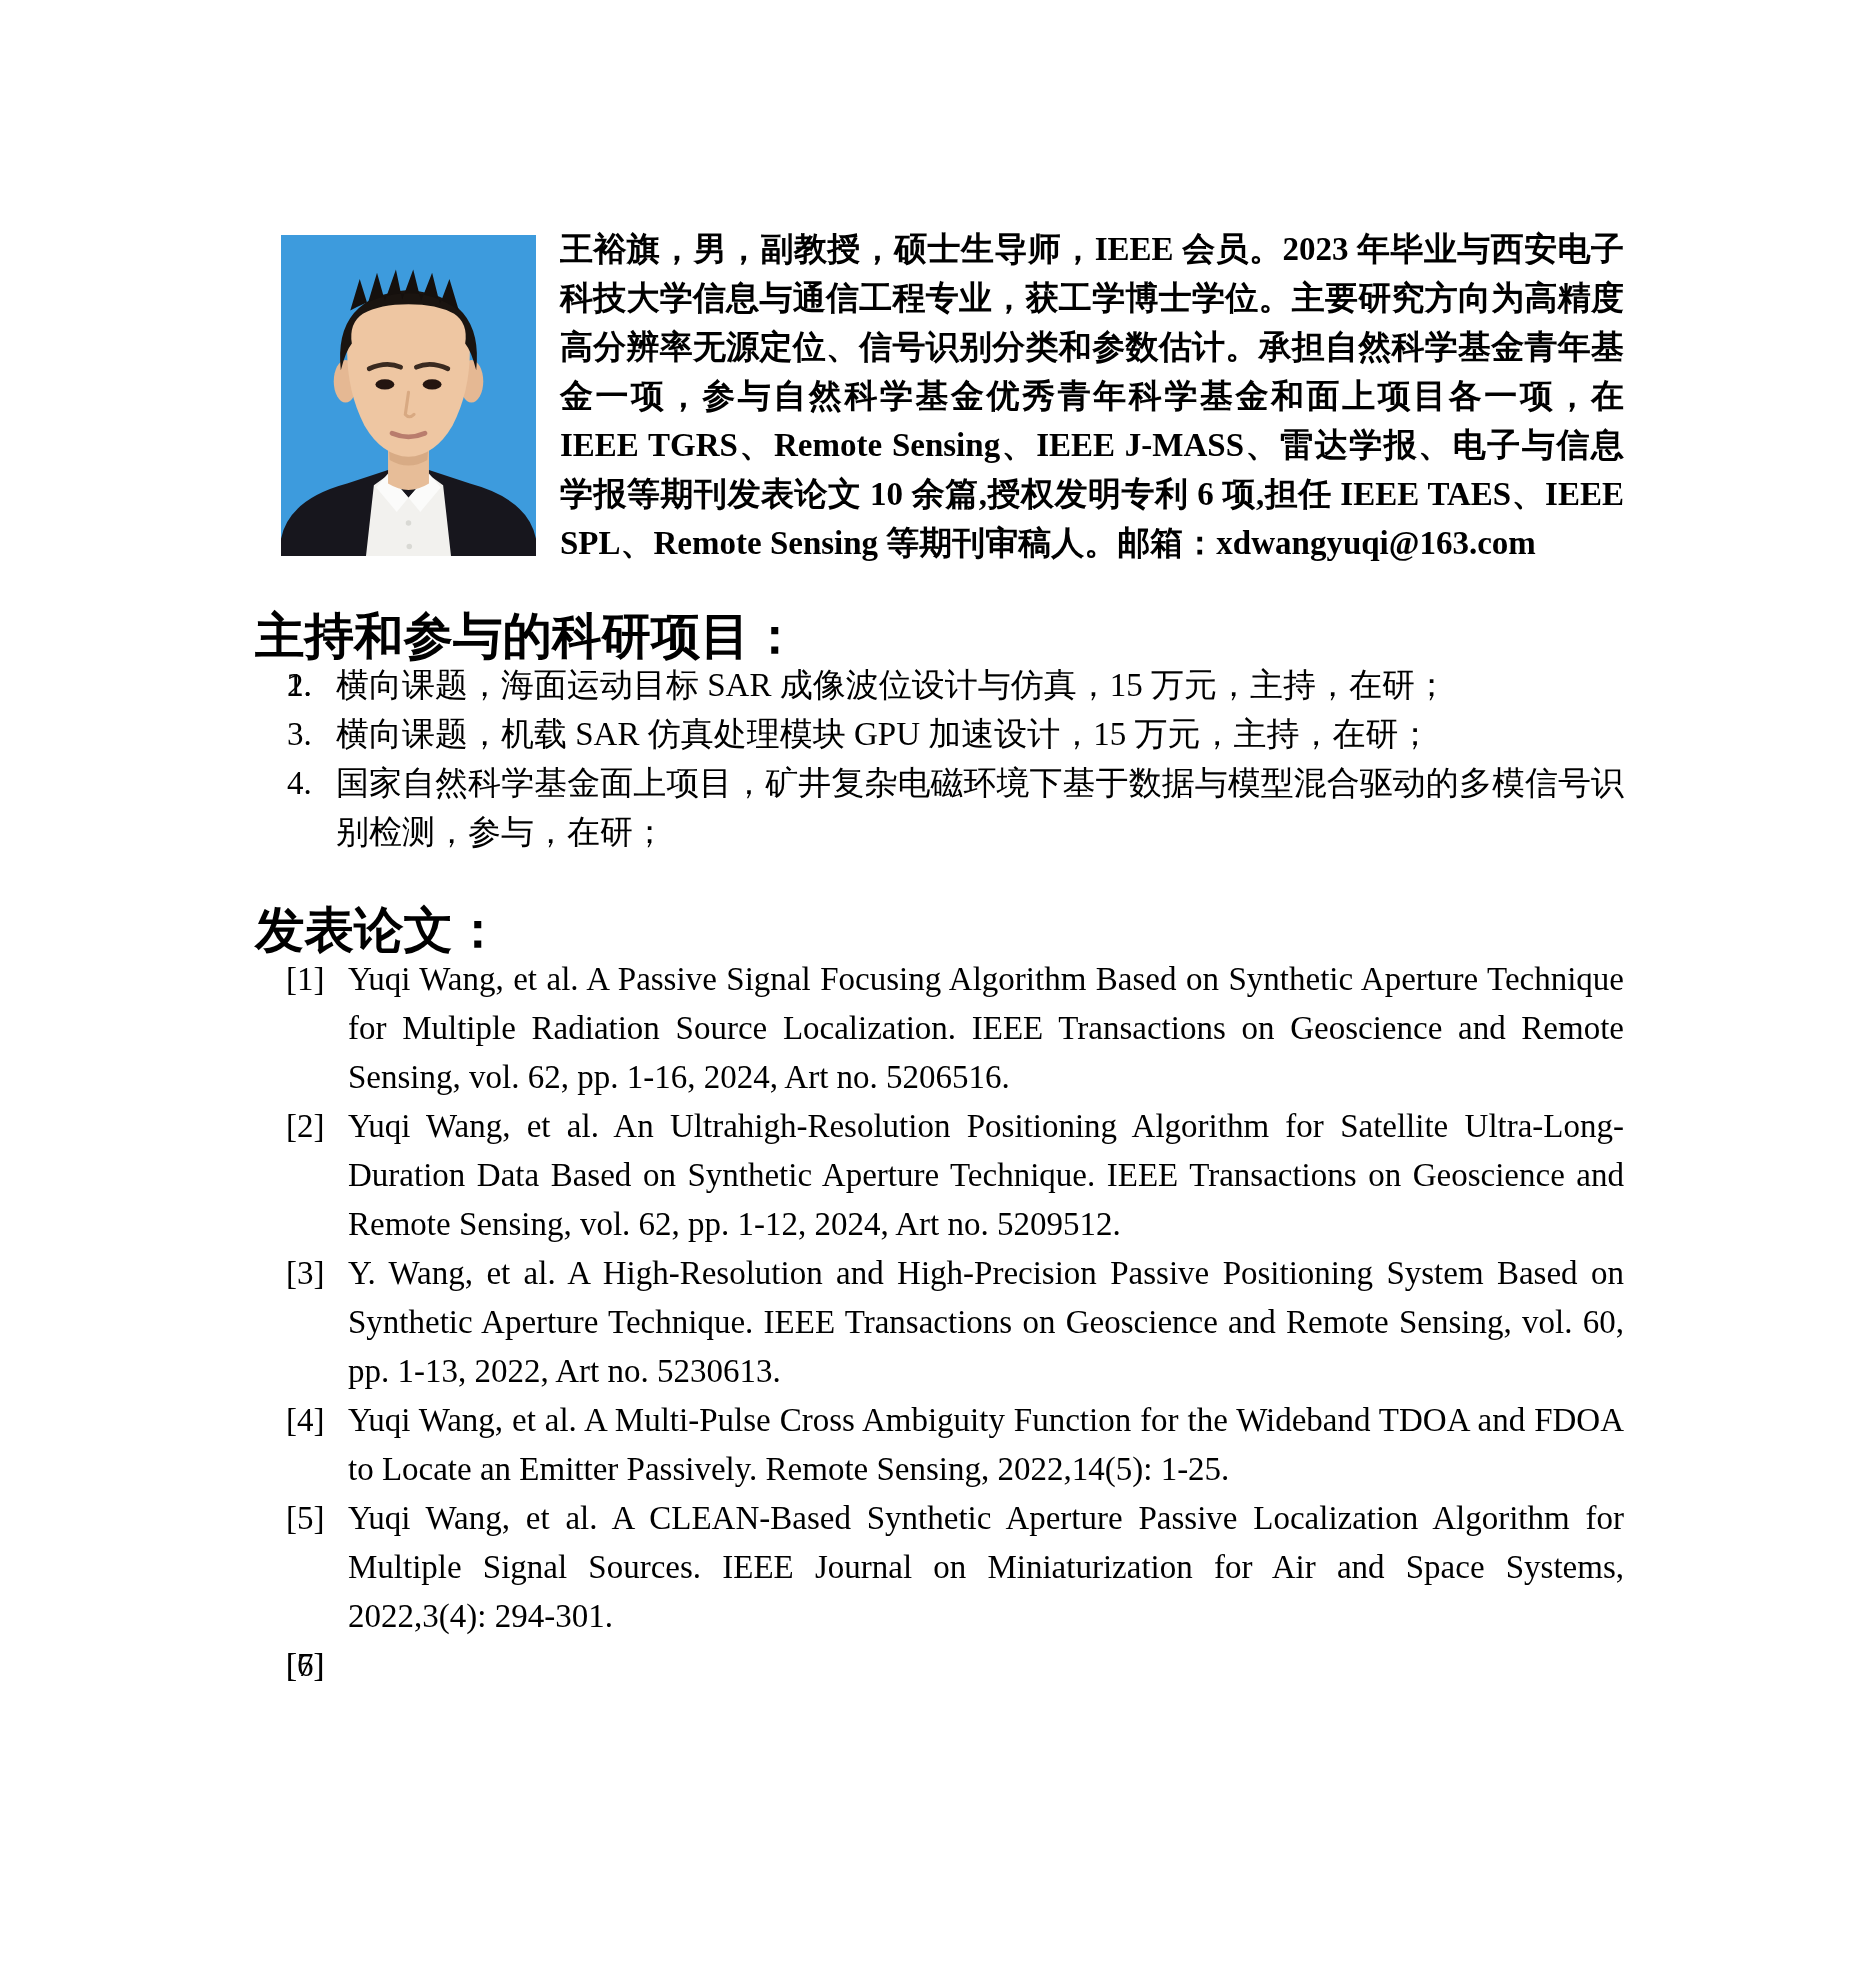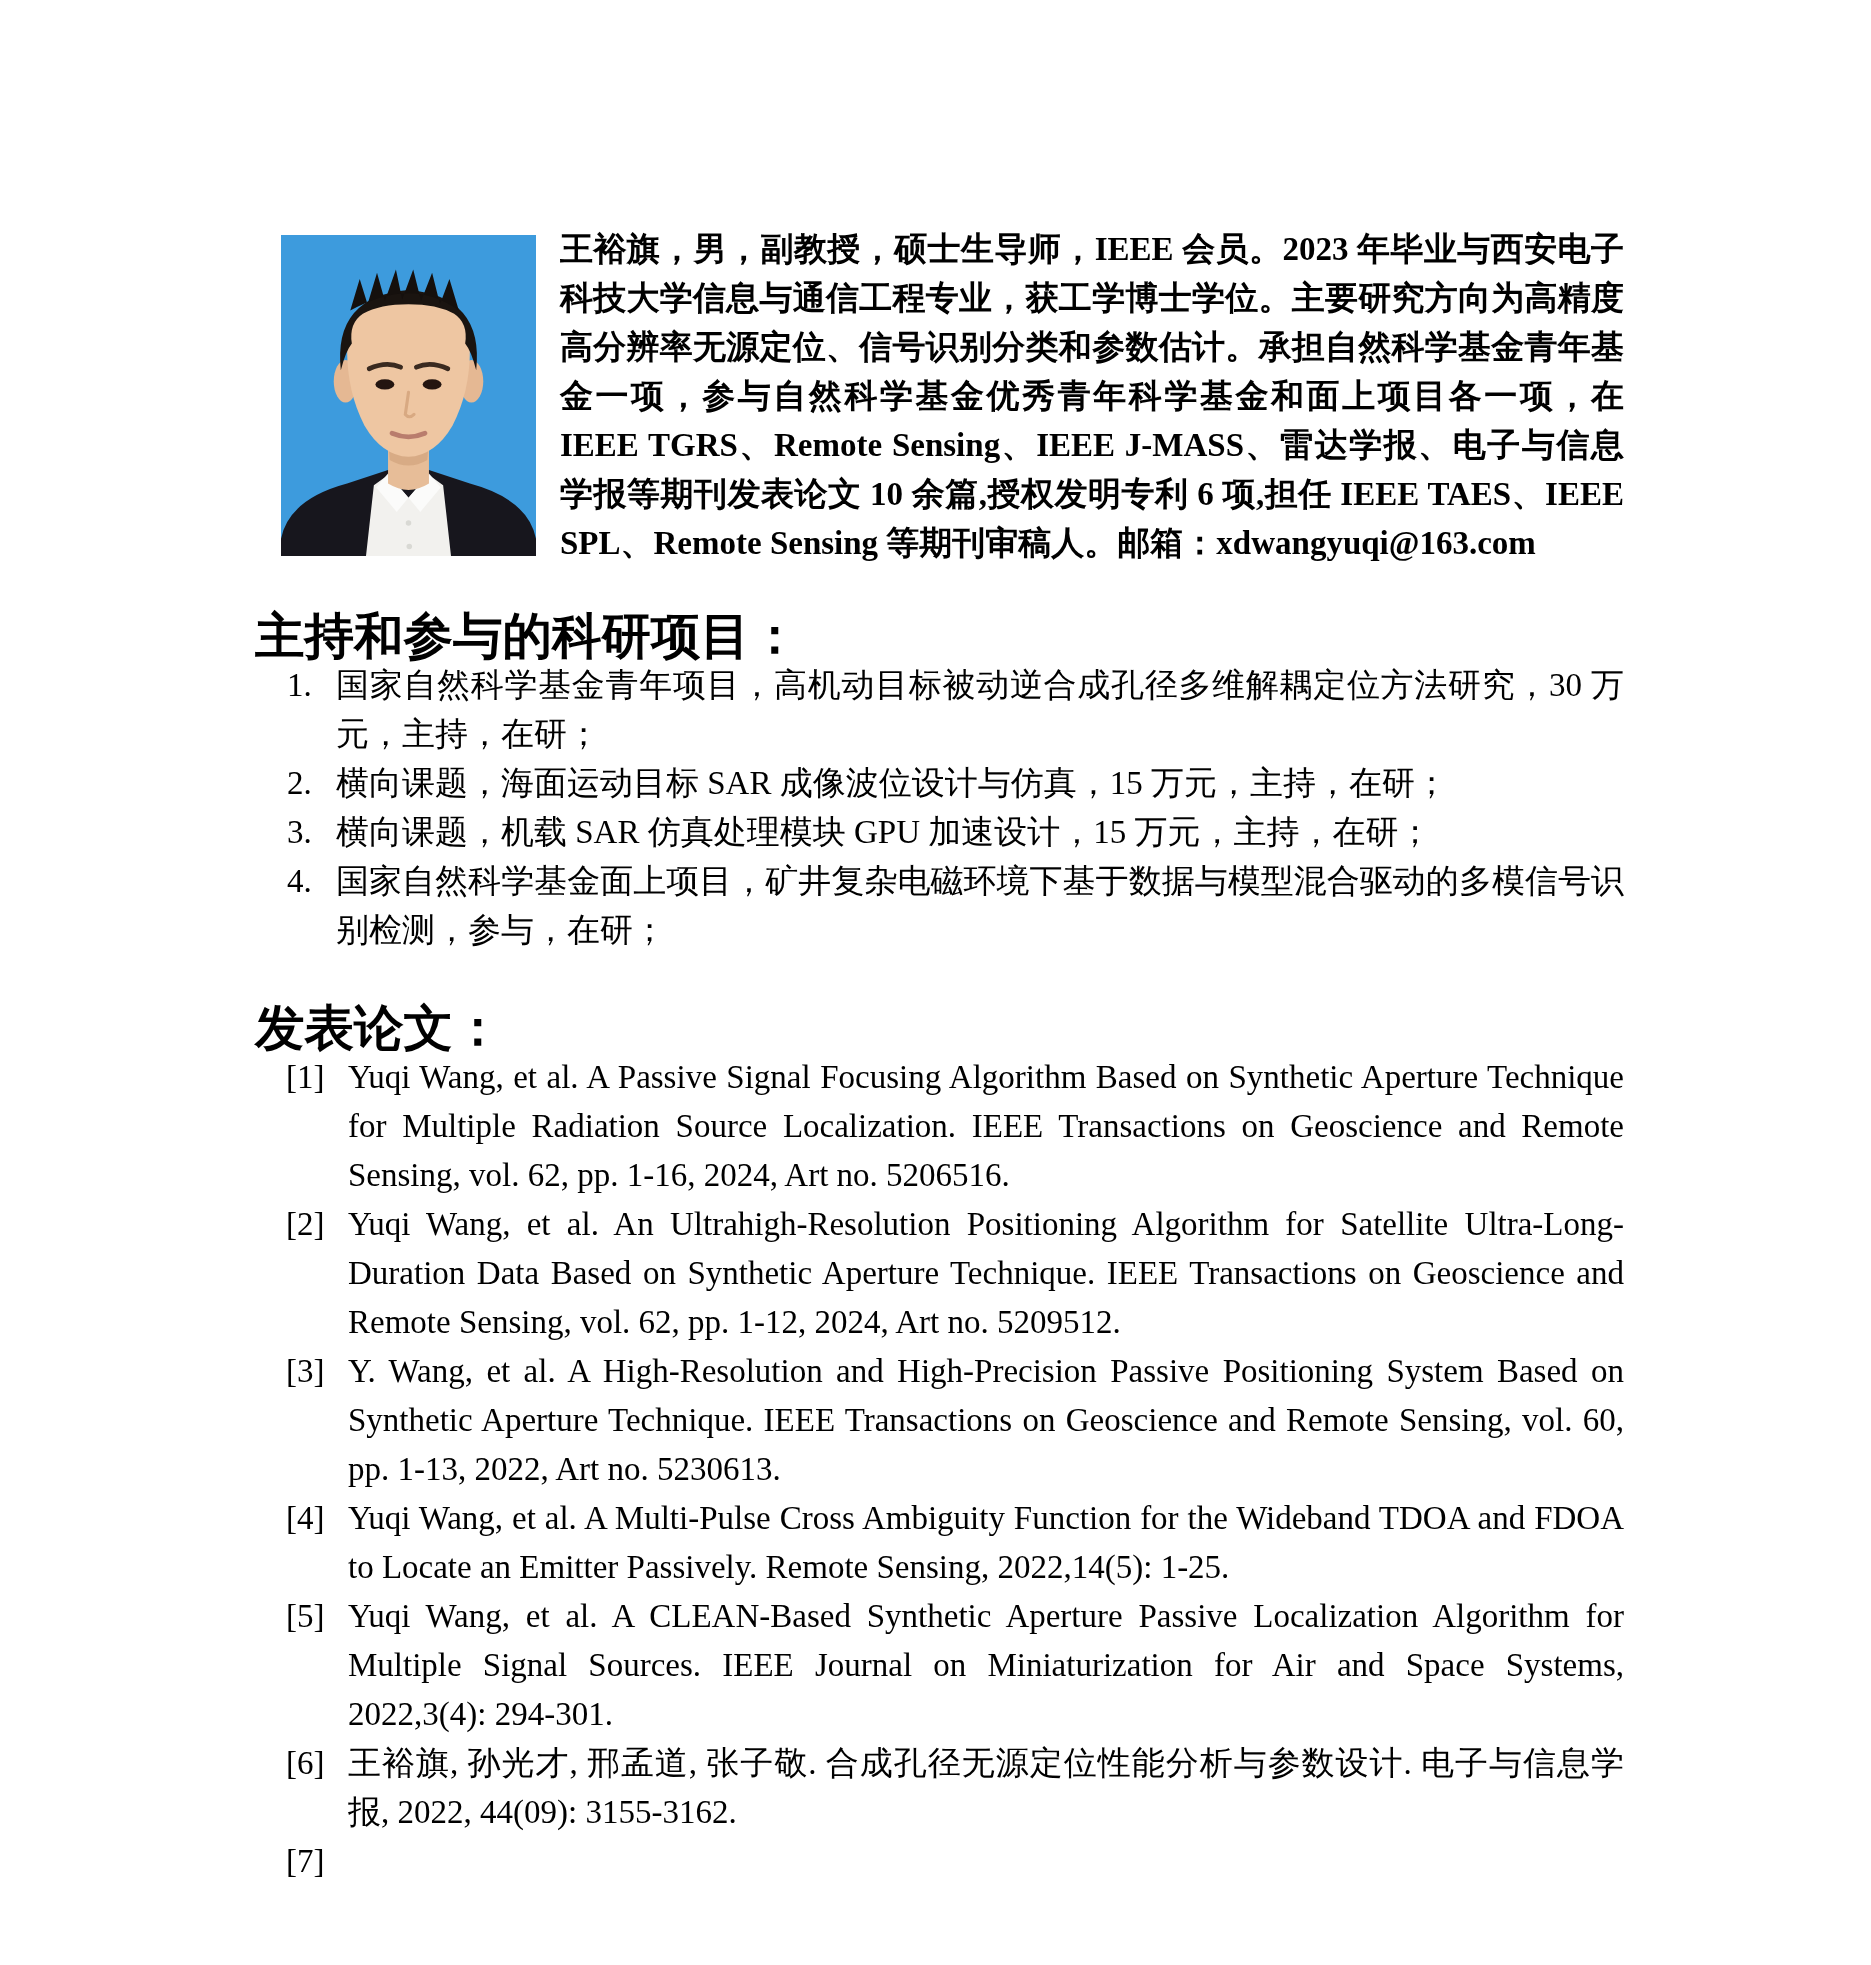--- a/index.html
+++ b/index.html
@@ -101,21 +101,20 @@
         <path d="M141,252 Q162,261 183,252" stroke="#b97d6d" stroke-width="6" fill="none" stroke-linecap="round"></path>
       </svg>
     </div>
     <p class="intro-text">王裕旗，男，副教授，硕士生导师，IEEE 会员。2023 年毕业与西安电子科技大学信息与通信工程专业，获工学博士学位。主要研究方向为高精度高分辨率无源定位、信号识别分类和参数估计。承担自然科学基金青年基金一项，参与自然科学基金优秀青年科学基金和面上项目各一项，在 IEEE TGRS、Remote Sensing、IEEE J-MASS、雷达学报、电子与信息学报等期刊发表论文 10 余篇,授权发明专利 6 项,担任 IEEE TAES、IEEE SPL、Remote Sensing 等期刊审稿人。邮箱：xdwangyuqi@163.com</p>
   </div>
 
   <h2 class="section-heading">主持和参与的科研项目：</h2>
   <ol class="num-list">
     <li class="num-item">
       <span class="marker">1.</span>
-      <span>国家自然科学基金青年项目，高机动目标被动逆合成孔径多维解耦定位方法研究，30 万元，主持，在研；</span>
     </li>
     <li class="num-item">
       <span class="marker">2.</span>
       <span>横向课题，海面运动目标 SAR 成像波位设计与仿真，15 万元，主持，在研；</span>
     </li>
     <li class="num-item">
       <span class="marker">3.</span>
       <span>横向课题，机载 SAR 仿真处理模块 GPU 加速设计，15 万元，主持，在研；</span>
     </li>
     <li class="num-item">
@@ -141,21 +140,20 @@
     <li class="pub-item">
       <span class="marker">[4]</span>
       <span>Yuqi Wang, et al. A Multi-Pulse Cross Ambiguity Function for the Wideband TDOA and FDOA to Locate an Emitter Passively. Remote Sensing, 2022,14(5): 1-25.</span>
     </li>
     <li class="pub-item">
       <span class="marker">[5]</span>
       <span>Yuqi Wang, et al. A CLEAN-Based Synthetic Aperture Passive Localization Algorithm for Multiple Signal Sources. IEEE Journal on Miniaturization for Air and Space Systems, 2022,3(4): 294-301.</span>
     </li>
     <li class="pub-item">
       <span class="marker">[6]</span>
-      <span>王裕旗, 孙光才, 邢孟道, 张子敬. 合成孔径无源定位性能分析与参数设计. 电子与信息学报, 2022, 44(09): 3155-3162.</span>
     </li>
     <li class="pub-item">
       <span class="marker">[7]</span>
     </li>
   </ul>
 
 </div>
 
 
 </body></html>

